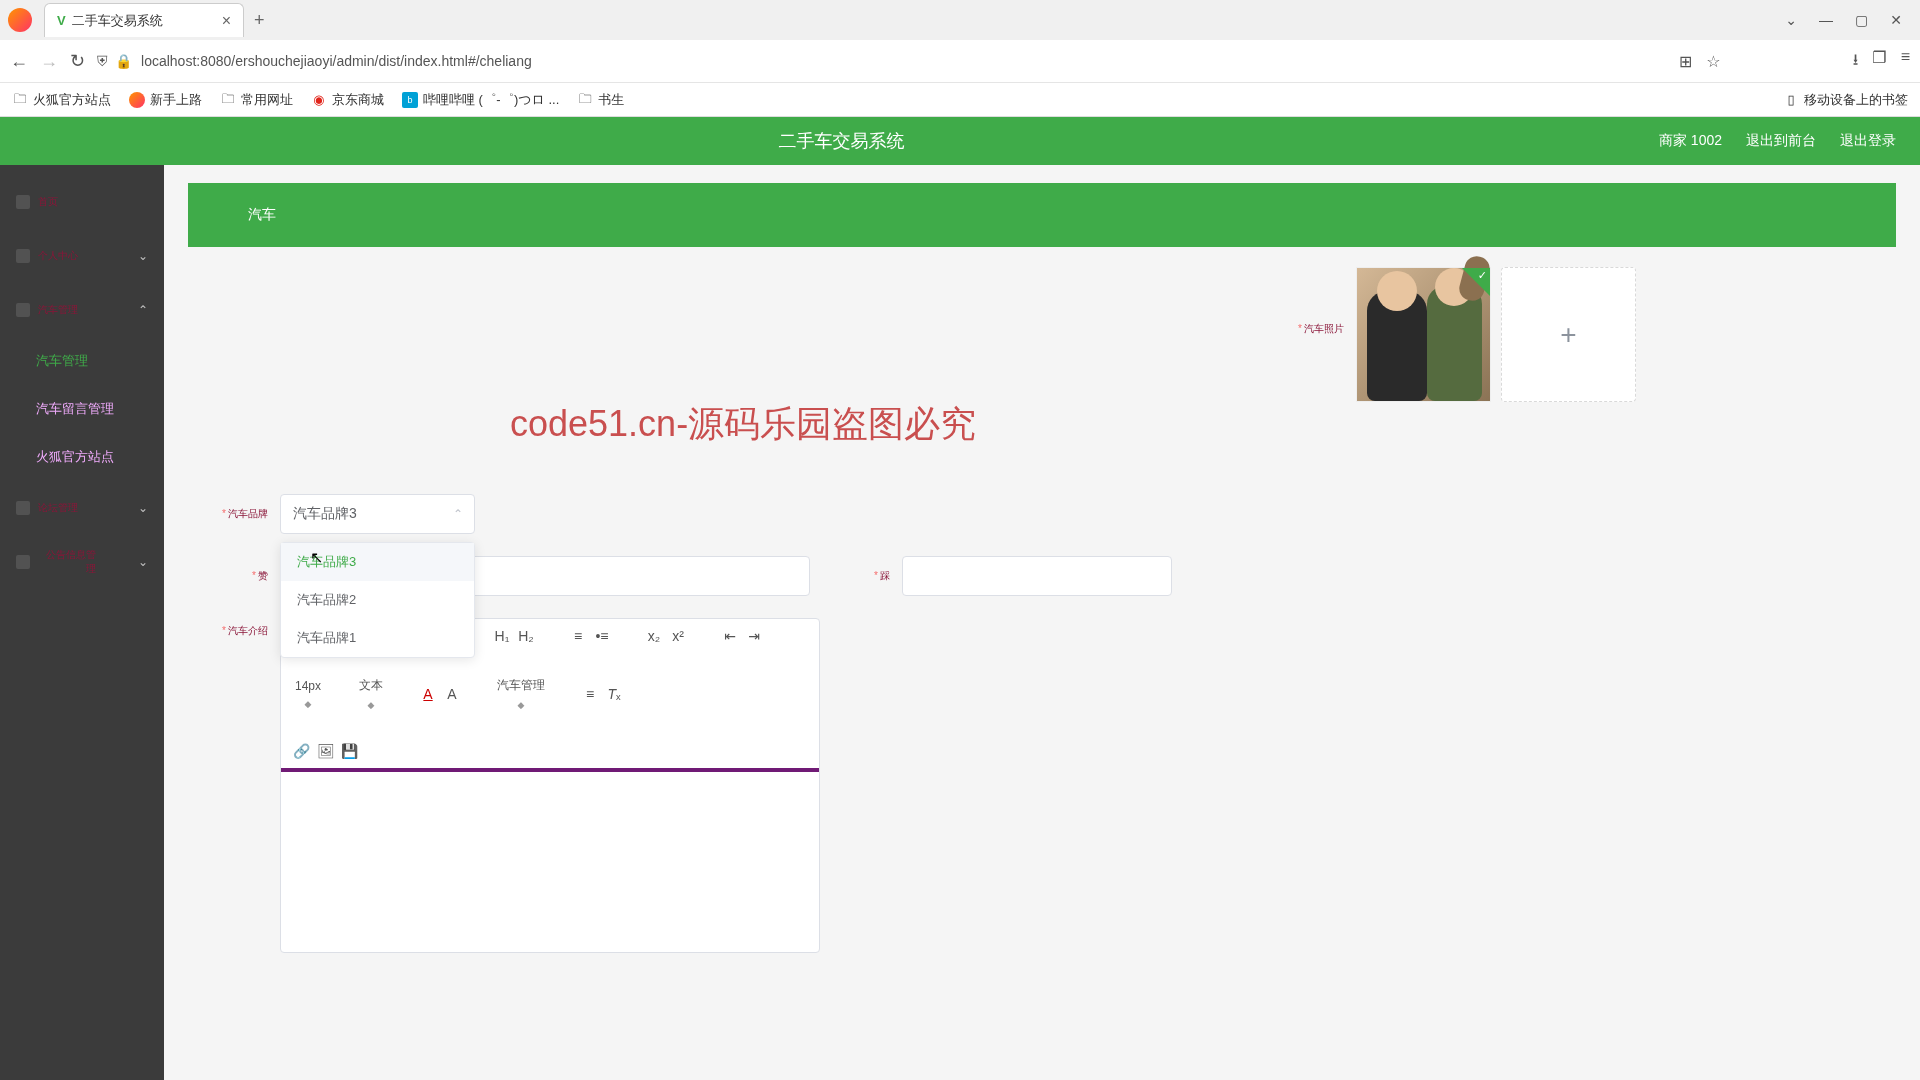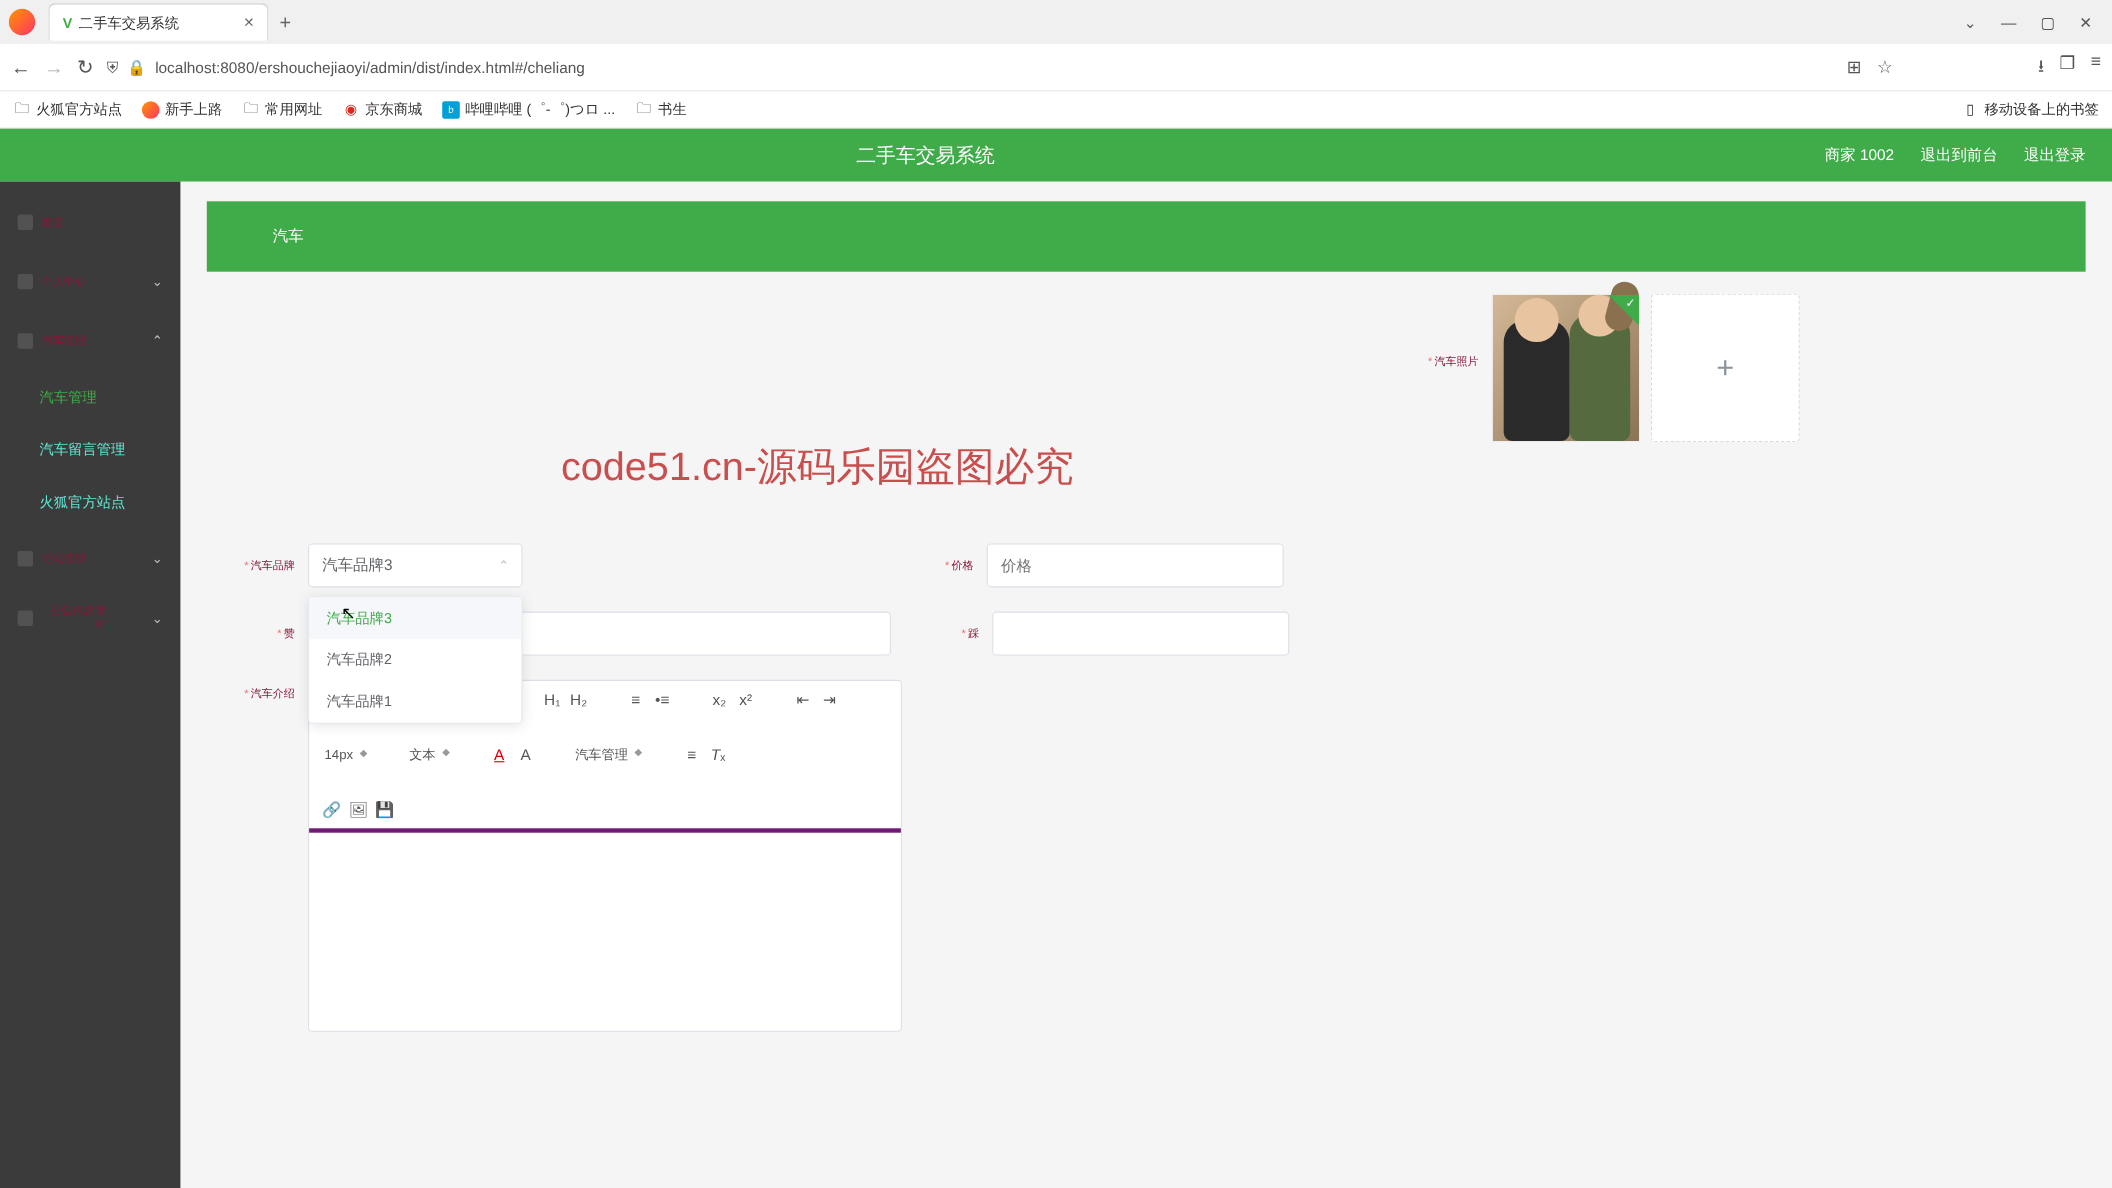--- a/index.html
+++ b/index.html
@@ -28,21 +28,21 @@
 .app-header { background: #3fab49; color: #fff; height: 48px; display: flex; align-items: center; padding: 0 24px; }
 .app-title { flex: 1; text-align: center; font-size: 18px; font-weight: 500; }
 .header-right { display: flex; gap: 24px; font-size: 14px; }
 
 
 .app-body { display: flex; height: calc(1080px - 40px - 42px - 34px - 48px); }
 .sidebar { width: 164px; background: #3b3b3b; padding-top: 10px; }
 .side-item { display: flex; align-items: center; justify-content: space-between; padding: 0 16px; height: 54px; color: #bfbfbf; font-size: 14px; cursor: pointer; }
 .side-item .lbl { display: flex; align-items: center; gap: 8px; }
 .side-item .dot { width: 14px; height: 14px; opacity: 0.3; background: #888; border-radius: 2px; }
-.side-sub { padding-left: 36px; height: 48px; display: flex; align-items: center; font-size: 13px; color: #5eead4; cursor: pointer; }
+.side-sub { padding-left: 36px; height: 48px; display: flex; align-items: center; font-size: 13px; color: #f0abfc; cursor: pointer; }
 .side-sub.active { color: #3fab49; }
 .caret { font-size: 12px; }
 
 .content { flex: 1; padding: 18px 24px; overflow: auto; }
 .content-header { background: #3fab49; height: 64px; display: flex; align-items: center; padding: 0 60px; color: #fff; font-size: 14px; margin-bottom: 20px; }
 
 .form-row { display: flex; margin-bottom: 22px; align-items: flex-start; }
 .form-group { display: flex; align-items: center; }
 .lbl { width: 80px; text-align: right; font-size: 10px; color: #8a1538; margin-right: 12px; }
 .lbl .req { color: #f56c6c; margin-right: 2px; }
@@ -59,21 +59,21 @@
 .upload-area { display: flex; gap: 10px; }
 .upload-preview { width: 135px; height: 135px; border: 1px solid #eee; position: relative; background: linear-gradient(135deg,#d4b896,#8b7355); }
 .upload-check { position: absolute; top: 0; right: 0; width: 28px; height: 28px; background: #3fab49; clip-path: polygon(100% 0,0 0,100% 100%); }
 .upload-check::after { content: "✓"; position: absolute; top: 1px; right: 3px; color: #fff; font-size: 11px; }
 .upload-add { width: 135px; height: 135px; border: 1px dashed #d9d9d9; border-radius: 4px; display: flex; align-items: center; justify-content: center; color: #8c939d; font-size: 28px; cursor: pointer; background: #fff; }
 
 .editor { border: 1px solid #dcdfe6; border-radius: 4px; width: 540px; background: #fff; }
 .editor-toolbar { border-bottom: 4px solid #701a75; padding: 6px 10px; display: flex; flex-wrap: wrap; gap: 12px; align-items: center; }
 .tb-group { display: flex; align-items: center; gap: 2px; margin-right: 18px; }
 .tb-btn { width: 22px; height: 22px; display: inline-flex; align-items: center; justify-content: center; font-size: 14px; color: #555; cursor: pointer; }
-.tb-sel { font-size: 12px; color: #555; padding: 2px 4px; display: flex; gap: 6px; }
+.tb-sel { font-size: 12px; color: #555; padding: 2px 4px; display: flex; align-items: center; gap: 6px; flex-direction: column; }
 .tb-sel .mini-caret { font-size: 9px; color: #999; }
 .editor-body { min-height: 180px; padding: 10px; }
 
 .watermark { position: absolute; top: 400px; left: 510px; font-size: 36px; color: #c94f4f; font-weight: 500; pointer-events: none; z-index: 50; }
 
 .illust-girl1 { position:absolute; left:10px; bottom:0; width:60px; height:110px; background:#2a2a2a; border-radius:20px 20px 8px 8px; }
 .illust-girl1::before { content:""; position:absolute; top:-20px; left:10px; width:40px; height:40px; background:#e8c5a0; border-radius:50%; }
 .illust-girl2 { position:absolute; right:8px; bottom:0; width:55px; height:115px; background:#556b3f; border-radius:18px 18px 8px 8px; }
 .illust-girl2::before { content:""; position:absolute; top:-18px; left:8px; width:38px; height:38px; background:#e8c5a0; border-radius:50%; }
 .illust-girl2::after { content:""; position:absolute; top:-30px; right:-5px; width:25px; height:45px; background:#8b7050; border-radius:12px; transform:rotate(15deg); }
@@ -227,24 +227,20 @@
         <div class="select-wrap">
           <input class="input w195" readonly="" value="汽车品牌3" style="">
           <span class="select-arrow">⌃</span>
           <div class="dropdown">
             <div class="dd-item sel">汽车品牌3</div>
             <div class="dd-item">汽车品牌2</div>
             <div class="dd-item">汽车品牌1</div>
           </div>
         </div>
       </div>
-      <div class="form-group" style="margin-left:360px">
-        <span class="lbl" style="width:50px"><span class="req">*</span><span>价格</span></span>
-        <input class="input w270" placeholder="价格" style="">
-      </div>
     </div>
 
     <div class="form-row">
       <div class="form-group" style="margin-left:32px">
         <span class="lbl" style="width:48px"><span class="req">*</span><span>赞</span></span>
         <input class="input w530" style="">
       </div>
       <div class="form-group" style="margin-left:30px">
         <span class="lbl" style="width:50px"><span class="req">*</span><span>踩</span></span>
         <input class="input w270" style="">

